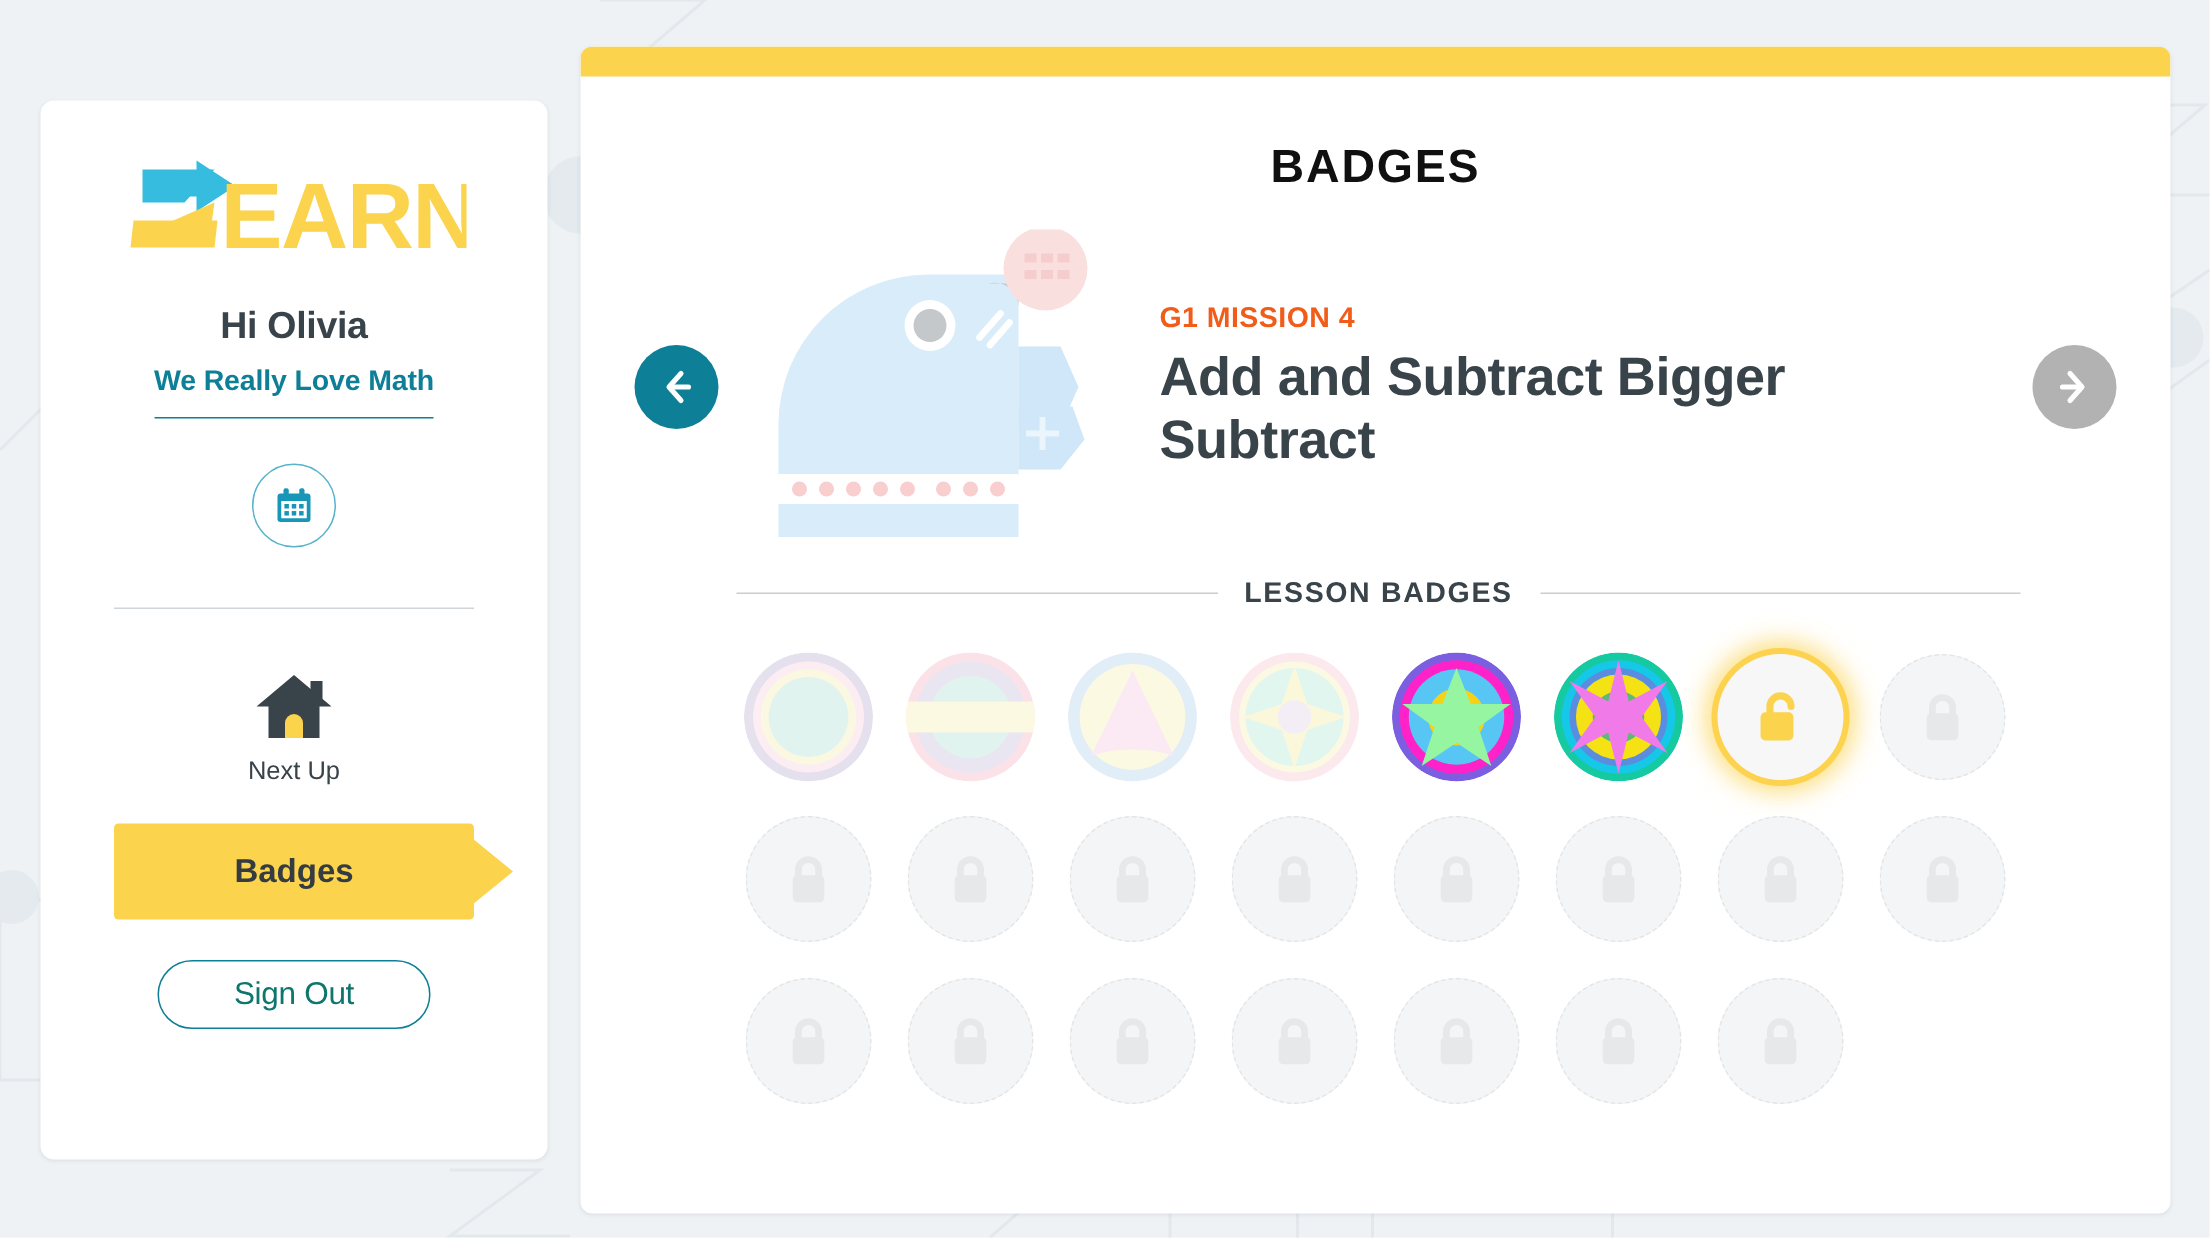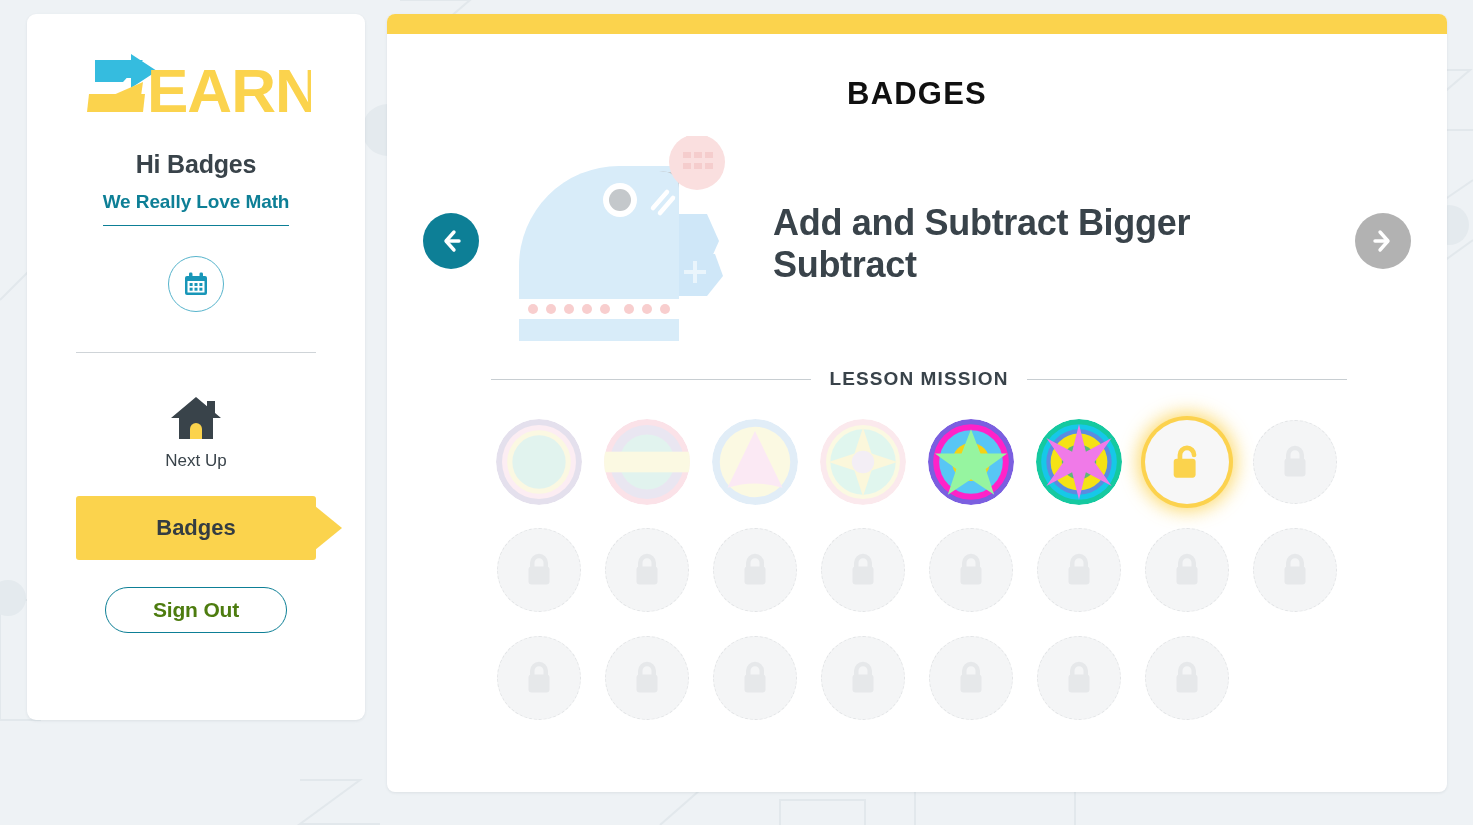--- a/index.html
+++ b/index.html
@@ -25,21 +25,21 @@
     pointer-events: none;
   }
 
   
   #app {
     position: relative;
     z-index: 1;
     display: flex;
     width: 1473px;
     height: 825px;
-    align-items: flex-start;
+    align-items: center;
   }
 
   
   #sidebar {
     width: 338px;
     margin-left: 27px;
     margin-top: 14px;
     background: #ffffff;
     border-radius: 9px;
     height: 706px;
@@ -137,23 +137,23 @@
     border-left: 27px solid #fbd34d;
   }
 
   .signout-btn {
     margin-top: 27px;
     width: 182px;
     height: 46px;
     border: 1.5px solid #0d7f96;
     border-radius: 26px;
     background: #fff;
-    color: #4d7c0f;
+    color: #0f766e;
     font-size: 21px;
-    font-weight: bold;
+    font-weight: normal;
     font-family: "Liberation Sans", sans-serif;
     cursor: pointer;
     letter-spacing: -0.2px;
   }
 
   
   #main-card {
     margin-left: 22px;
     margin-top: 14px;
     width: 1060px;
@@ -333,21 +333,21 @@
         <path d="M14 10 h48 l-20 22 h-28 z" fill="#35bcdf"></path>
         <path d="M50 4 l26 17 l-26 17 v-10 h-14 v-14 h14 z" fill="#35bcdf"></path>
 
         <path d="M8 44 h56 l-2 18 h-56 z" fill="#fbd34d"></path>
         <path d="M62 32 l-2 14 l-30 0 z" fill="#fbd34d"></path>
 
         <text x="66" y="62" font-family="Liberation Sans, sans-serif" font-size="62" font-weight="bold" fill="#fbd34d" letter-spacing="-1">EARN</text>
       </svg>
     </div>
 
-    <div class="greeting">Hi Badges</div>
+    <div class="greeting">Hi Olivia</div>
 
     <a href="#" class="class-link">We Really Love Math</a>
 
     <button class="calendar-btn">
       <svg width="26" height="26" viewBox="0 0 26 26">
         <rect x="2" y="5" width="22" height="19" rx="2" fill="#1896b8"></rect>
         <rect x="4.5" y="10" width="17" height="11.5" fill="#fff"></rect>
         <rect x="6" y="1.5" width="3.5" height="6" rx="1.4" fill="#1896b8"></rect>
         <rect x="16.5" y="1.5" width="3.5" height="6" rx="1.4" fill="#1896b8"></rect>
         <g fill="#1896b8">
@@ -438,34 +438,35 @@
             <circle cx="140" cy="173" r="5"></circle>
           <circle cx="158" cy="173" r="5"></circle>
         </g>
         <g stroke="#ffffff" stroke-width="3">
           <line x1="108" y1="163" x2="108" y2="183"></line>
           <line x1="112" y1="163" x2="112" y2="183"></line>
         </g>
       </svg>
 
       <div class="mission-text">
+        <div class="mission-eyebrow">G1 MISSION 4</div>
         <div class="mission-title">Add and Subtract Bigger Subtract</div>
       </div>
 
       <button class="nav-arrow next">
         <svg width="28" height="28" viewBox="0 0 28 28">
           <path d="M11 5 L19 14 L11 23" stroke="#fff" stroke-width="3.4" fill="none" stroke-linecap="round" stroke-linejoin="round"></path>
           <line x1="6" y1="14" x2="18.5" y2="14" stroke="#fff" stroke-width="3.4" stroke-linecap="round"></line>
         </svg>
       </button>
     </div>
 
     <div class="section-header">
       <div class="rule"></div>
-      <div class="section-title">LESSON MISSION</div>
+      <div class="section-title">LESSON BADGES</div>
       <div class="rule"></div>
     </div>
 
     <div class="badge-grid" id="badge-grid">
         <div class="badge-cell">
           <svg viewBox="0 0 100 100" class="badge badge-faded">
             <circle cx="50" cy="50" r="50" fill="#a99bc4"></circle>
             <circle cx="50" cy="50" r="43" fill="#f6c6d8"></circle>
             <circle cx="50" cy="50" r="37" fill="#f4e9a0"></circle>
             <circle cx="50" cy="50" r="31" fill="#9fd9c8"></circle>

